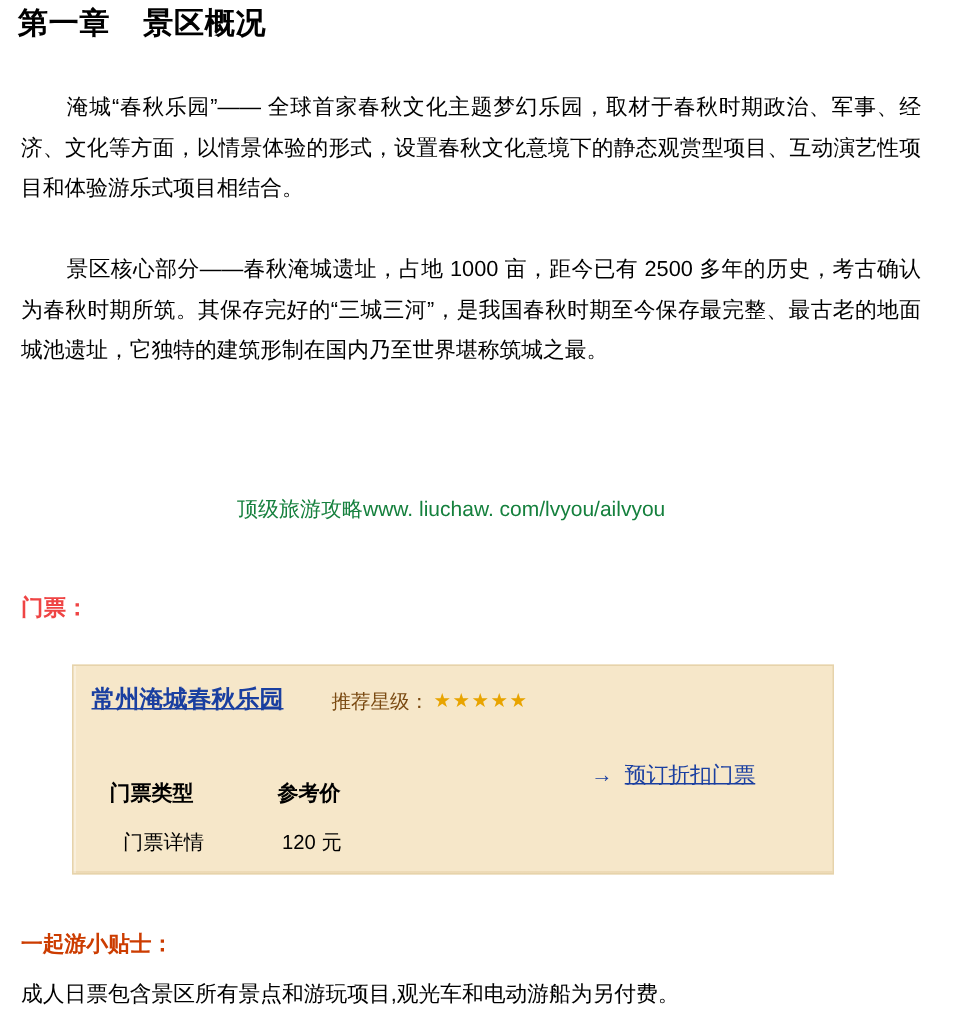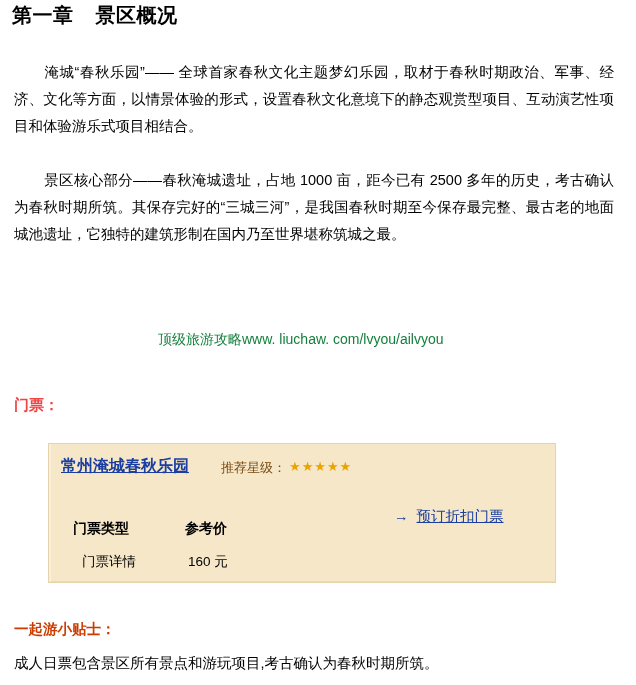--- a/index.html
+++ b/index.html
@@ -201,22 +201,22 @@
 
   <div id="ticket-box">
     <a id="park-name" href="#">常州淹城春秋乐园</a>
     <span id="star-label">推荐星级：</span>
     <span id="stars">★★★★★</span>
 
     <span class="th-cell" id="th-type">门票类型</span>
     <span class="th-cell" id="th-price">参考价</span>
 
     <span class="td-cell" id="td-type">门票详情</span>
-    <span class="td-cell" id="td-price">160 元</span>
+    <span class="td-cell" id="td-price">120 元</span>
 
     <a class="book-link" id="link-discount" href="#"><span class="arrow">→</span><span>预订折扣门票</span></a>
 
   </div>
 
   <div id="tips-title">一起游小贴士：</div>
-  <div id="tips-body">成人日票包含景区所有景点和游玩项目,考古确认为春秋时期所筑。</div>
+  <div id="tips-body">成人日票包含景区所有景点和游玩项目,观光车和电动游船为另付费。</div>
 
 </div>
 
 </body></html>

